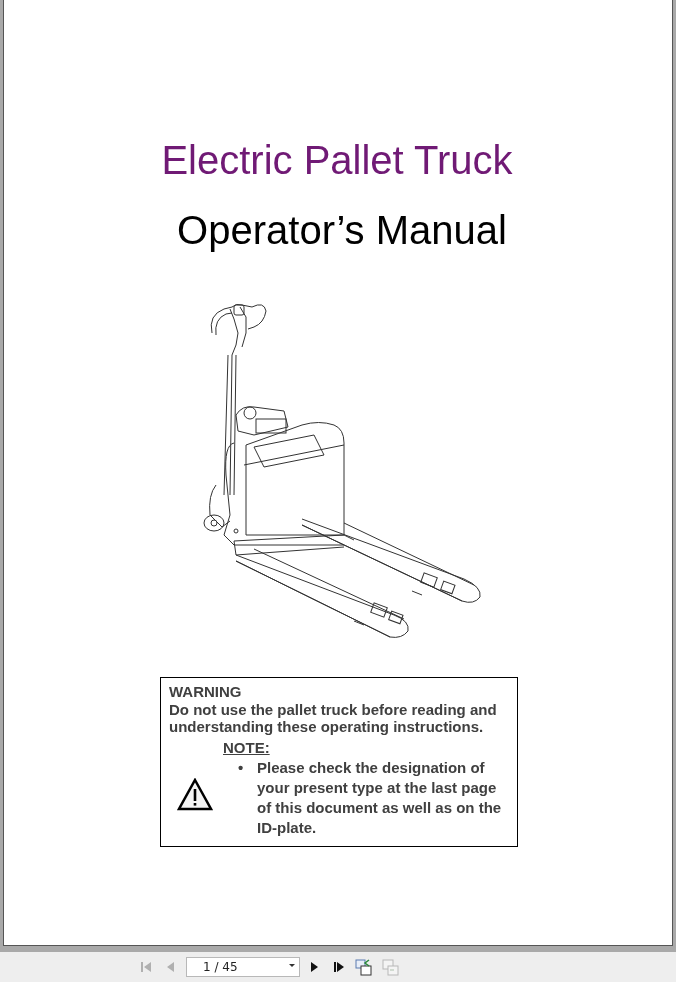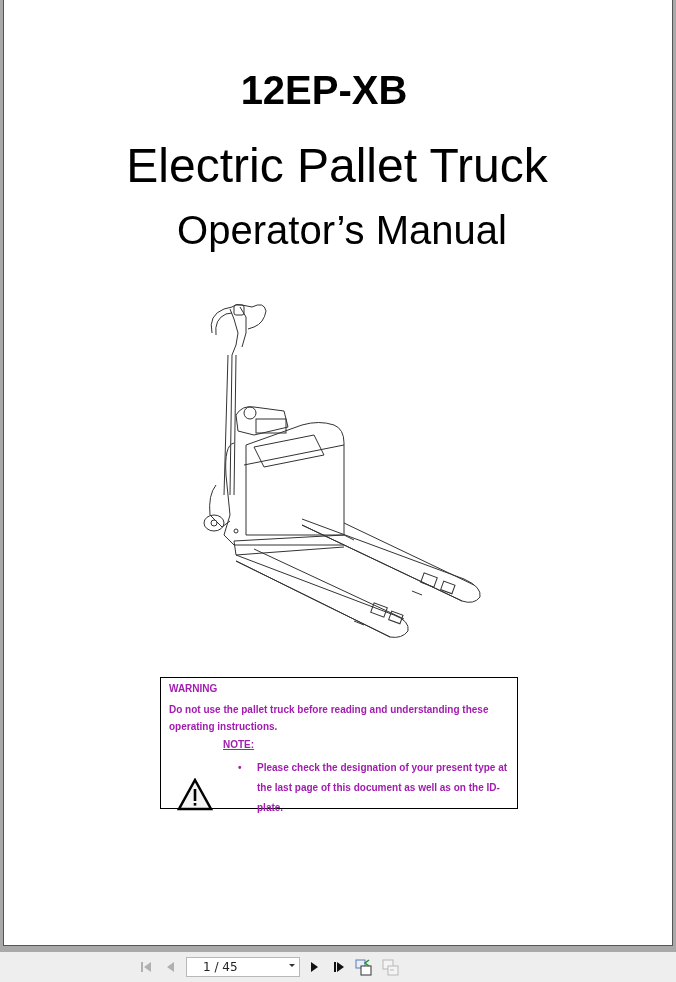--- a/index.html
+++ b/index.html
@@ -18,33 +18,33 @@
       background: #ffffff;
       border-left: 1px solid #555; border-right: 1px solid #555; border-bottom: 1px solid #555;
       box-sizing: border-box;
     }
     .title-model {
       position: absolute; left: 0; width: 640px; top: 68px;
       text-align: center; font-weight: bold; font-size: 40px; color: #000;
     }
     .title-sub {
       position: absolute; left: 0; width: 666px; top: 138px;
-      text-align: center; font-size: 48px; color: #000000;
+      text-align: center; font-size: 40px; color: #701a75;
     }
     .title-manual {
       position: absolute; left: 0; width: 676px; top: 208px;
       text-align: center; font-size: 40px; color: #000;
     }
     .illustration {
       position: absolute; left: 190px; top: 295px; width: 300px; height: 350px;
     }
     .warning-box {
-      position: absolute; left: 156px; top: 677px; width: 358px; height: 132px;
+      position: absolute; left: 156px; top: 677px; width: 358px; height: 170px;
       border: 1px solid #000; box-sizing: border-box;
-      font-weight: bold; font-size: 10px; color: #a21caf;
+      font-weight: bold; font-size: 15px; color: #404040;
     }
     .warning-head { position: absolute; left: 8px; top: 5px; }
     .warning-text { position: absolute; left: 8px; top: 23px; line-height: 17px; width: 345px; }
     .note-label { position: absolute; left: 62px; top: 61px; text-decoration: underline; }
     .warn-icon { position: absolute; left: 16px; top: 100px; width: 36px; height: 34px; }
     .bullets {
       position: absolute; left: 72px; top: 80px; margin: 0; padding: 0; list-style: none;
       width: 280px; line-height: 20px;
     }
     .bullets li { position: relative; padding-left: 24px; }
@@ -69,21 +69,20 @@
       position: absolute; right: 4px; top: 6px; width: 0; height: 0;
       border-left: 3px solid transparent; border-right: 3px solid transparent;
       border-top: 3px solid #333;
     }
   </style>
 </head>
 <body>
 
 <div class="viewer">
   <div class="page">
-    <div class="title-model">12EP-XB</div>
     <div class="title-sub">Electric Pallet Truck</div>
     <div class="title-manual">Operator’s Manual</div>
 
     <svg class="illustration" viewBox="0 0 300 350" fill="none" stroke="#333" stroke-width="1">
 
       <path d="M18 38 Q14 20 30 14 L38 12 Q42 8 48 10 L58 12 Q70 6 72 16 Q70 28 60 32 L54 34"></path>
       <path d="M22 40 Q20 24 32 19 L38 18"></path>
       <path d="M36 14 L40 24 L44 38 L42 50 L38 60"></path>
       <path d="M46 12 L52 22 L52 38 L48 52"></path>
       <rect x="40" y="10" width="10" height="10" rx="2"></rect>

